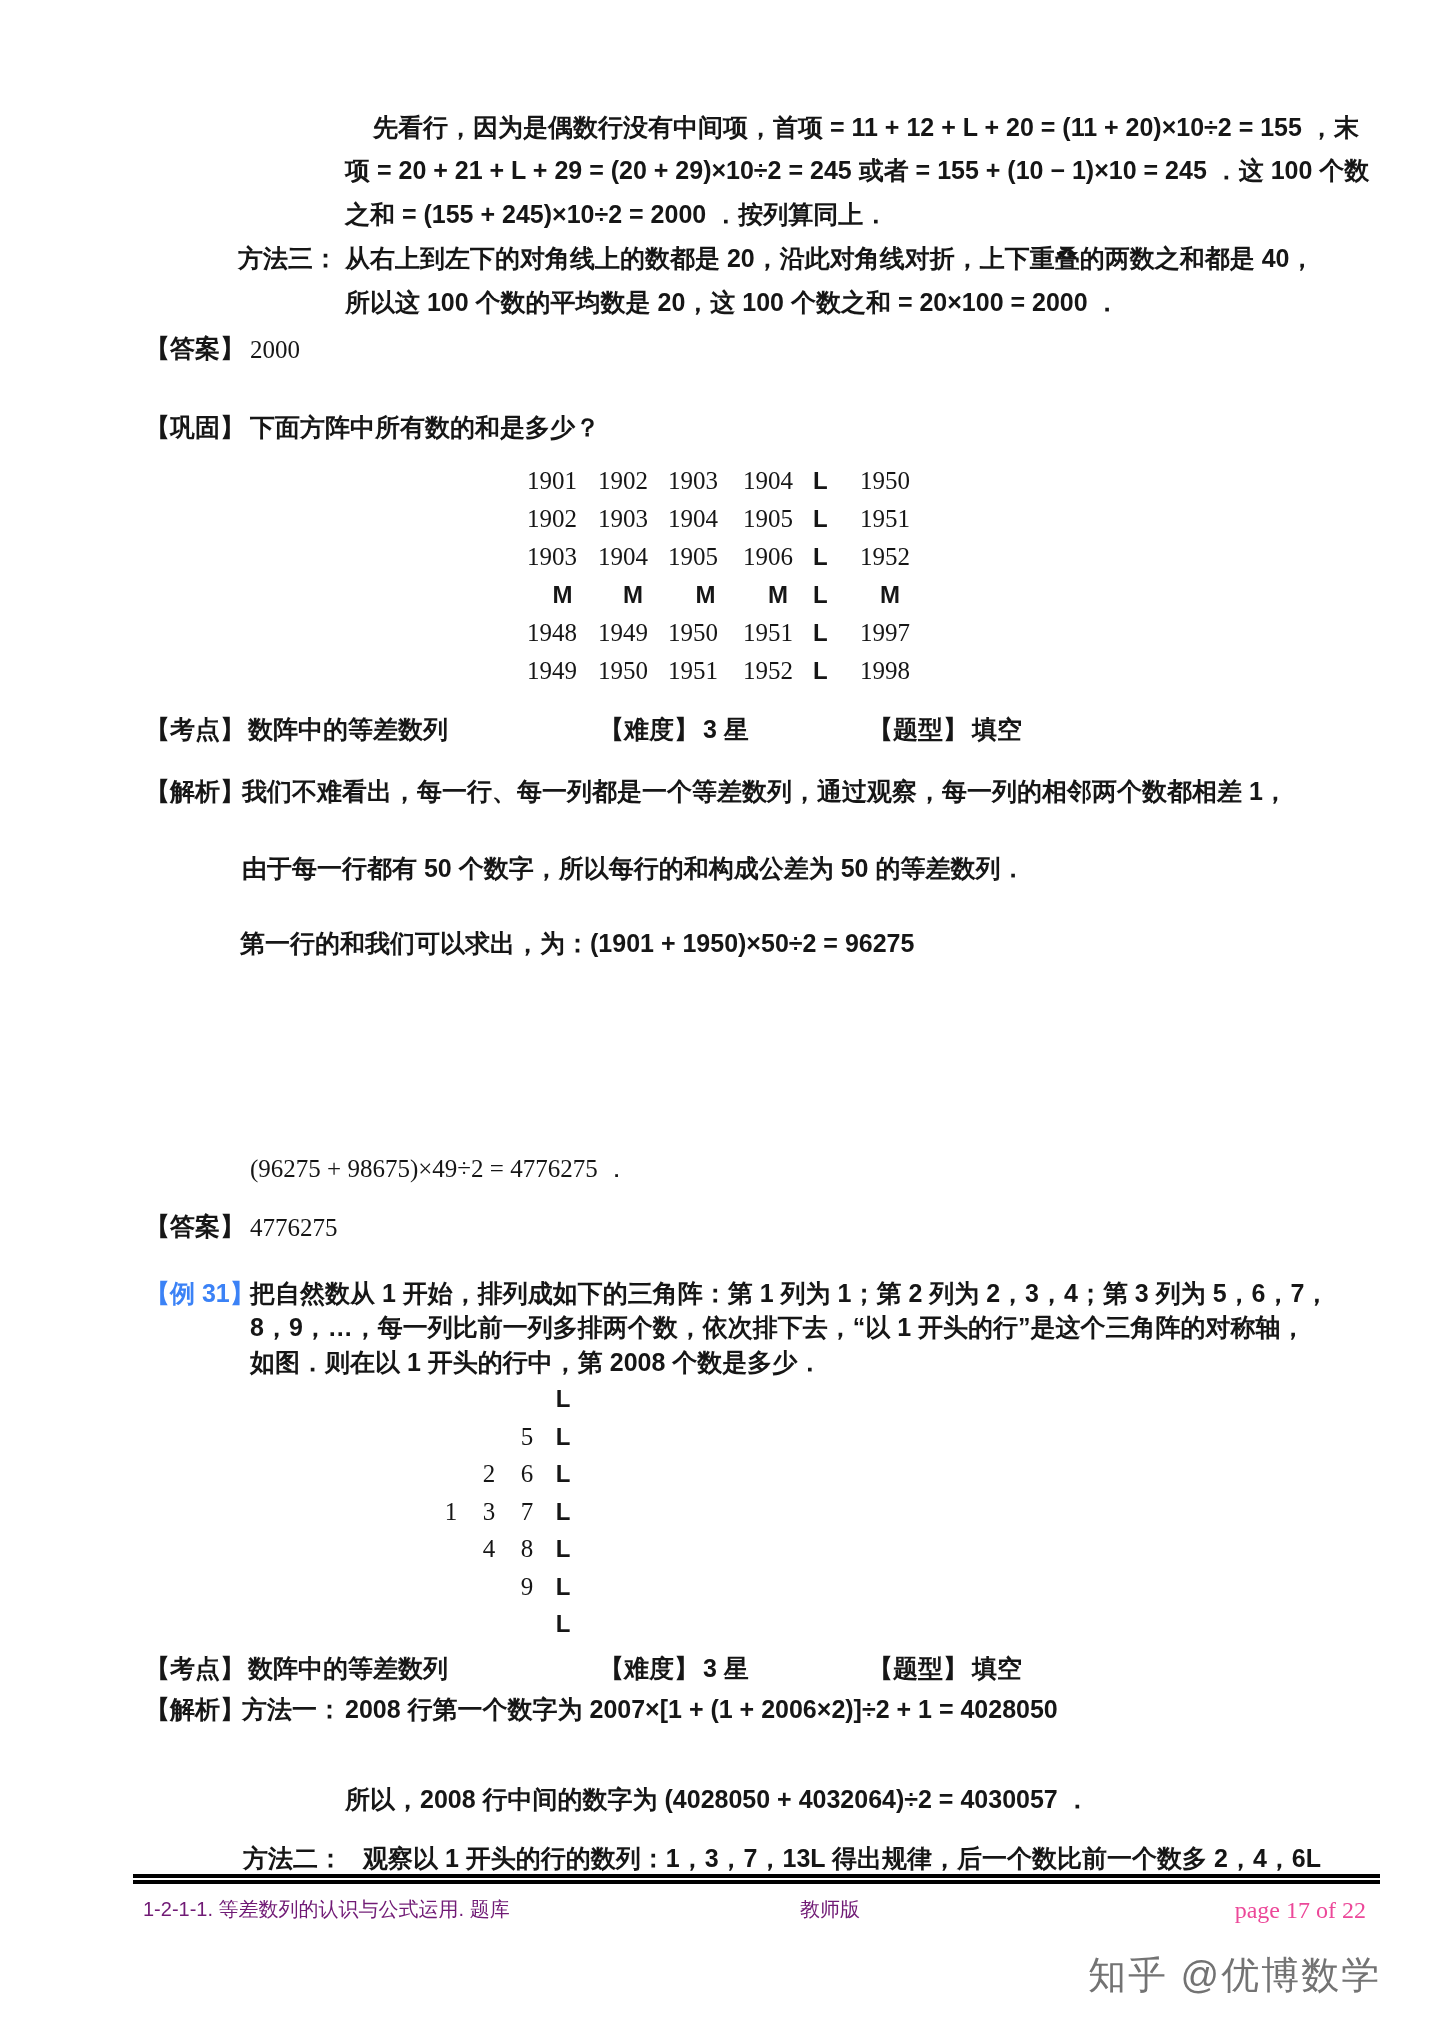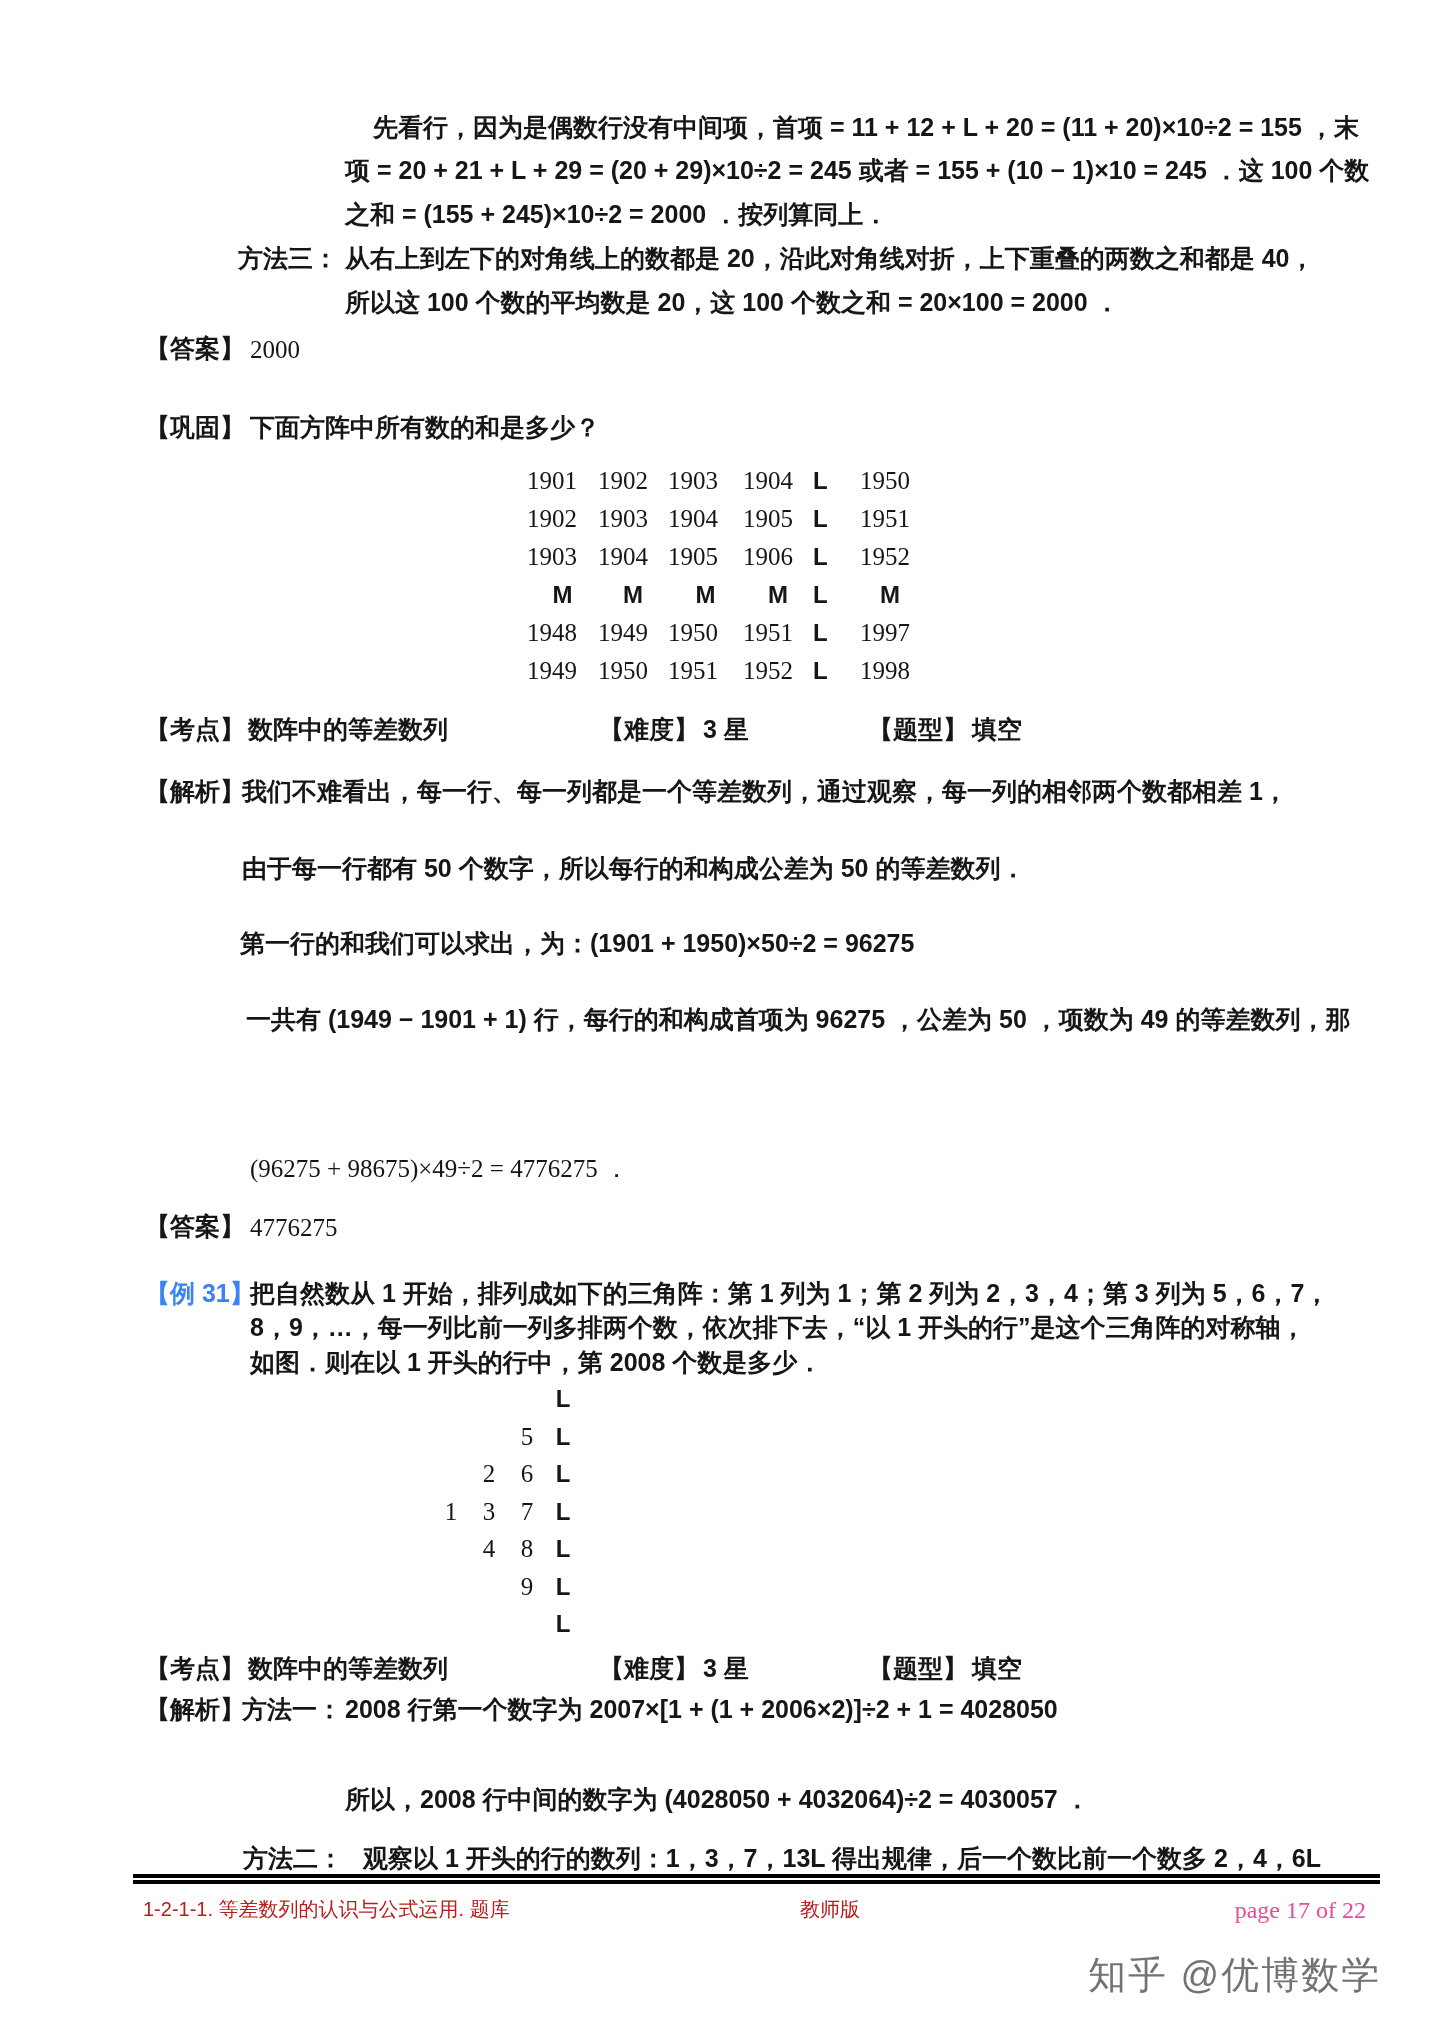--- a/index.html
+++ b/index.html
@@ -13,21 +13,21 @@
   .red{color:#3b82f6;}
   .grey{color:#737373;}
   #matrix{position:absolute;left:527px;top:462px;display:grid;grid-template-columns:71px 70px 75px 70px 47px 60px;grid-auto-rows:38px;}
   #matrix .mcell{font-family:"Liberation Serif","DejaVu Serif",serif;font-size:25px;line-height:38px;color:#161616;text-align:left;}
   #matrix .sym{font-family:"Liberation Sans","DejaVu Sans",sans-serif;font-weight:700;font-size:24px;}
   #triangle{position:absolute;left:432px;top:1380px;display:grid;grid-template-columns:38px 38px 38px 34px;grid-auto-rows:37.5px;}
   #triangle .tcell{font-family:"Liberation Serif","DejaVu Serif",serif;font-size:25px;line-height:37px;color:#161616;text-align:center;}
   #triangle .sym{font-family:"Liberation Sans","DejaVu Sans",sans-serif;font-weight:700;font-size:24px;}
   #rule{position:absolute;left:133px;top:1874px;width:1247px;height:10px;
         background:linear-gradient(#000 0 40%,#ffffff 40% 55%,#000 55% 100%);}
-  .foot{font-family:"Liberation Sans","DejaVu Sans",sans-serif;font-weight:500;font-size:20px;color:#b91c1c;}
+  .foot{font-family:"Liberation Sans","DejaVu Sans",sans-serif;font-weight:500;font-size:20px;color:#701a75;}
   .footser{font-family:"Liberation Serif","DejaVu Serif",serif;font-size:24px;color:#ec4899;}
   .wm{font-family:"Liberation Sans","DejaVu Sans",sans-serif;font-weight:500;font-size:38px;letter-spacing:2px;}
 </style>
 </head>
 <body>
 
 <div id="page">
 
   <div class="abs cn" style="left:345px;top:112px;margin-left:28px;">先看行，因为是偶数行没有中间项，首项 = 11 + 12 + L + 20 = (11 + 20)×10÷2 = 155 ，末</div>
   <div class="abs cn" style="left:345px;top:155px;">项 = 20 + 21 + L + 29 = (20 + 29)×10÷2 = 245 或者 = 155 + (10 − 1)×10 = 245 ．这 100 个数</div>
@@ -91,21 +91,20 @@
   <div class="abs cn" style="left:248px;top:714px;">数阵中的等差数列</div>
   <div class="abs cn b" style="left:599px;top:714px;">【难度】</div>
   <div class="abs cn" style="left:703px;top:714px;">3 星</div>
   <div class="abs cn b" style="left:868px;top:714px;">【题型】</div>
   <div class="abs cn" style="left:972px;top:714px;">填空</div>
 
   <div class="abs cn b" style="left:145px;top:776px;">【解析】</div>
   <div class="abs cn" style="left:242px;top:776px;">我们不难看出，每一行、每一列都是一个等差数列，通过观察，每一列的相邻两个数都相差 1，</div>
   <div class="abs cn" style="left:242px;top:853px;">由于每一行都有 50 个数字，所以每行的和构成公差为 50 的等差数列．</div>
   <div class="abs cn" style="left:240px;top:928px;">第一行的和我们可以求出，为：(1901 + 1950)×50÷2 = 96275</div>
-  <div class="abs cn" style="left:246px;top:1004px;">一共有 (1949 − 1901 + 1) 行，每行的和构成首项为 96275 ，公差为 50 ，项数为 49 的等差数列，那</div>
   <div class="abs fm" style="left:250px;top:1153px;">(96275 + 98675)×49÷2 = 4776275 ．</div>
 
   <div class="abs cn b" style="left:145px;top:1211px;">【答案】</div>
   <div class="abs fm" style="left:250px;top:1212px;">4776275</div>
 
   <div class="abs cn b red" style="left:145px;top:1278px;">【例 31】</div>
   <div class="abs cn b" style="left:250px;top:1278px;">把自然数从 1 开始，排列成如下的三角阵：第 1 列为 1；第 2 列为 2，3，4；第 3 列为 5，6，7，</div>
   <div class="abs cn b" style="left:250px;top:1312px;">8，9，…，每一列比前一列多排两个数，依次排下去，“以 1 开头的行”是这个三角阵的对称轴，</div>
   <div class="abs cn b" style="left:250px;top:1347px;">如图．则在以 1 开头的行中，第 2008 个数是多少．</div>
 

